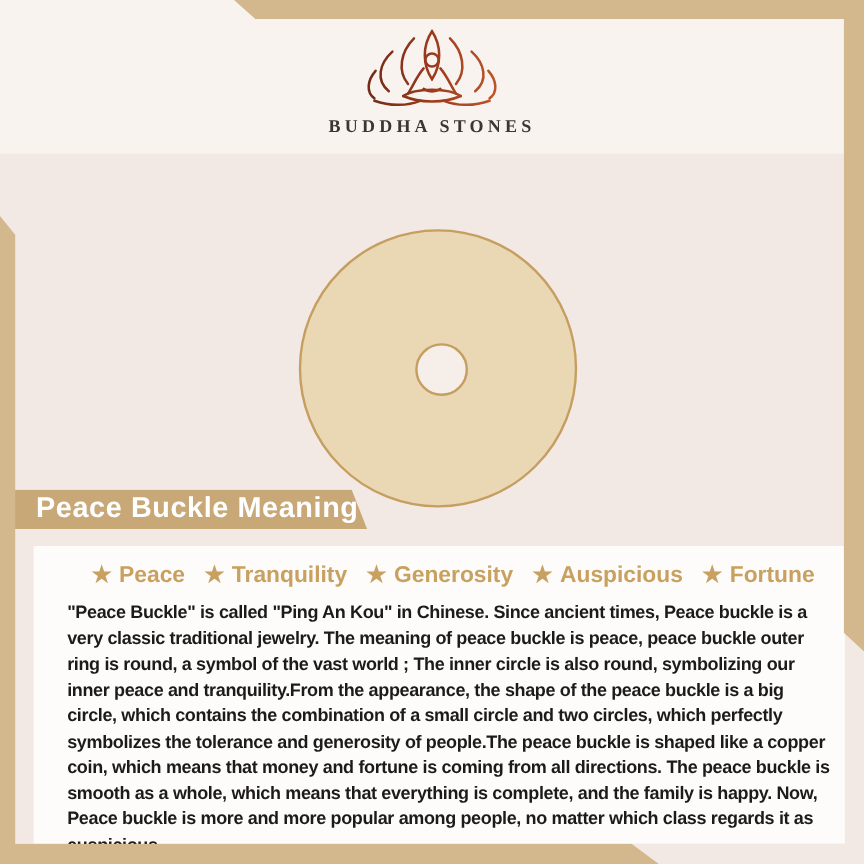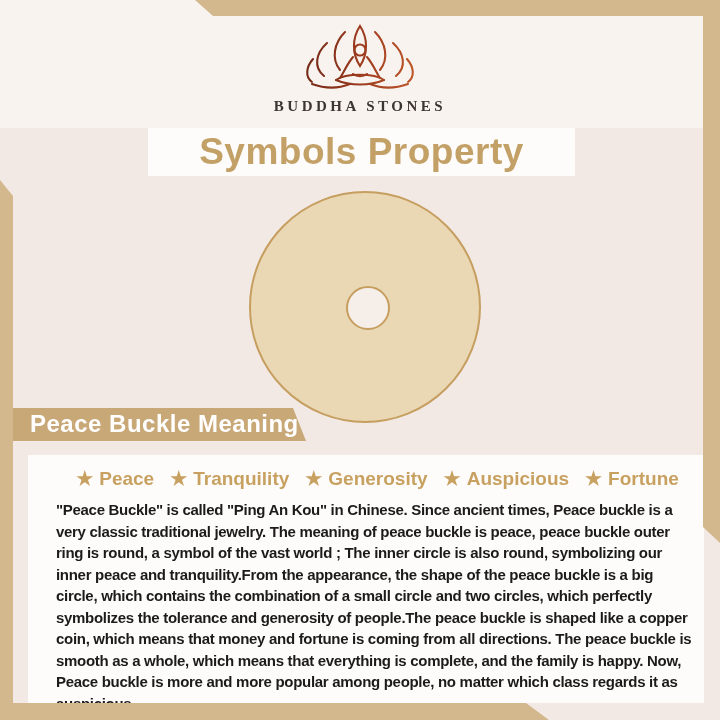--- a/index.html
+++ b/index.html
@@ -103,23 +103,20 @@
         <path d="M93,20 C104,30 107,44 96,53"></path>
         <path d="M13,36 C6,44 5,54 12,59"></path>
         <path d="M107,36 C114,44 115,54 108,59"></path>
         <path d="M12,61 C26,66 40,65 50,61"></path>
         <path d="M108,61 C94,66 80,65 70,61"></path>
       </g>
     </svg>
     <div class="brand">BUDDHA STONES</div>
   </div>
 
-  <div class="title-band">
-    <h1>Symbols Property</h1>
-  </div>
 
   <div class="buckle"></div>
   <div class="hole"></div>
 
   <div class="section-banner">
     <span>Peace Buckle Meaning</span>
   </div>
 
   <div class="content-box">
     <div class="keywords" id="keywords"><span class="kw"><span class="star">★</span><span>Peace</span></span><span class="kw"><span class="star">★</span><span>Tranquility</span></span><span class="kw"><span class="star">★</span><span>Generosity</span></span><span class="kw"><span class="star">★</span><span>Auspicious</span></span><span class="kw"><span class="star">★</span><span>Fortune</span></span></div>

